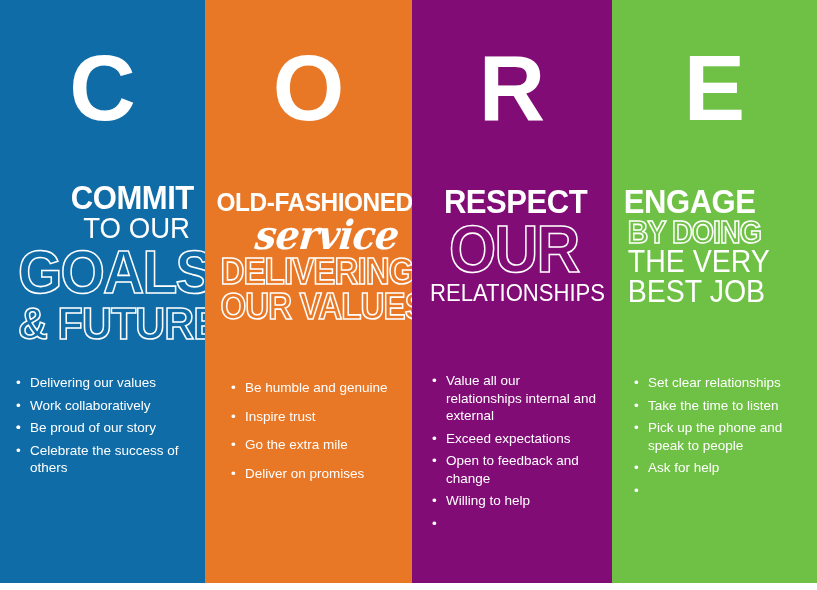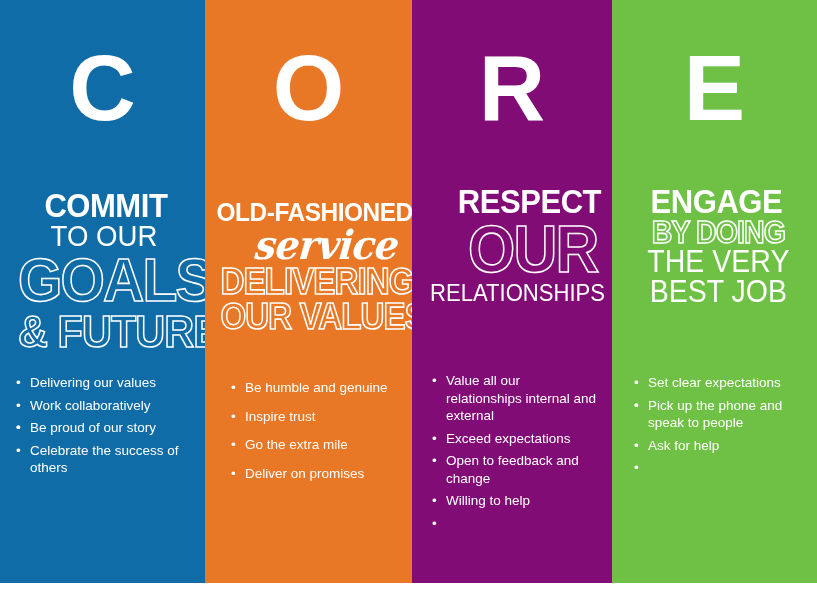--- a/index.html
+++ b/index.html
@@ -51,24 +51,24 @@
   }
 
   
   .headline {
     position: absolute;
     left: 0;
     width: 100%;
     box-sizing: border-box;
     color: #ffffff;
   }
-  .col-commit  .headline { top: 190px; padding-left: 18px; text-align: center; }
-  .col-old     .headline { top: 190px; padding-right: 14px; text-align: right; margin-top: 10px; }
-  .col-respect .headline { top: 186px; padding-left: 18px; text-align: right; }
-  .col-engage  .headline { top: 186px; padding-right: 8px; text-align: center; }
+  .col-commit  .headline { top: 182px; padding-left: 18px; text-align: right; }
+  .col-old     .headline { top: 190px; padding-right: 14px; text-align: right; }
+  .col-respect .headline { top: 186px; padding-left: 18px; text-align: center; }
+  .col-engage  .headline { top: 186px; padding-right: 8px; text-align: left; }
 
   .hl-line {
     display: block;
     line-height: 0.96;
     white-space: nowrap;
   }
 
   
   .hl-bold {
     font-family: "Liberation Sans Narrow", "Liberation Sans", sans-serif;
@@ -216,21 +216,21 @@
 
   <section class="column col-engage" style="background-color: rgb(110, 193, 68);">
     <div class="core-letter">E</div>
     <div class="headline">
       <span class="hl-line hl-bold">ENGAGE</span>
       <span class="hl-line hl-outline smaller" style="font-size:31px;">BY DOING</span>
       <span class="hl-line hl-light" style="font-size:31px;">THE VERY</span>
       <span class="hl-line hl-light" style="font-size:31px;">BEST JOB</span>
     </div>
     <ul class="bullets">
-      <li><span class="dot">•</span><span class="txt">Set clear expectations</span></li>
-      <li><span class="dot">•</span></li>
+      <li><span class="dot">•</span><span class="txt">Set clear relationships</span></li>
+      <li><span class="dot">•</span><span class="txt">Take the time to listen</span></li>
       <li><span class="dot">•</span><span class="txt">Pick up the phone and speak to people</span></li>
       <li><span class="dot">•</span><span class="txt">Ask for help</span></li>
       <li><span class="dot">•</span></li>
     </ul>
   </section>
 
 </div>
 
 </body></html>

